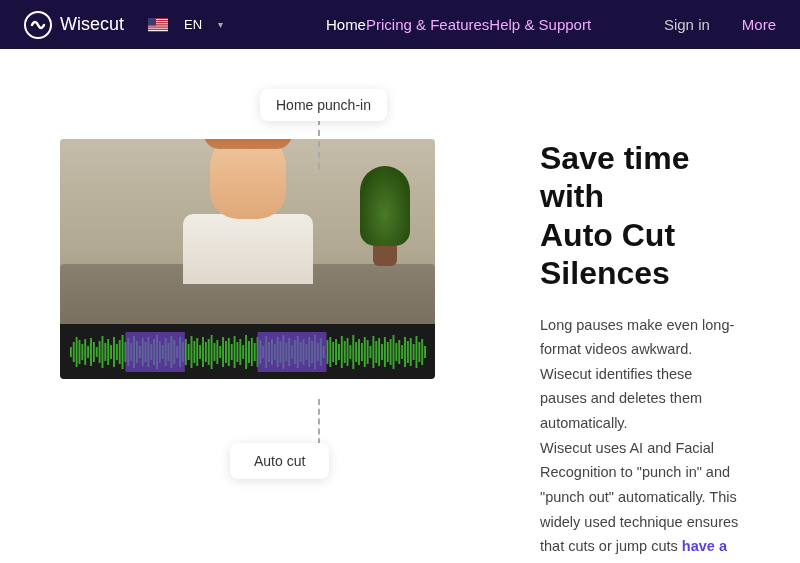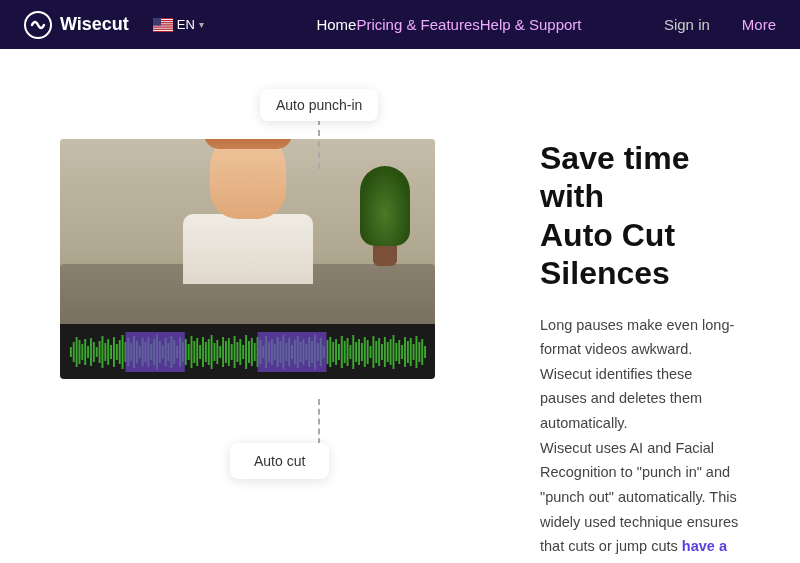--- a/index.html
+++ b/index.html
@@ -20,26 +20,26 @@
       gap: 8px;
       margin-right: 24px;
     }
     .nav-logo-icon {
       width: 28px;
       height: 28px;
     }
     .nav-logo-text {
       color: #fff;
       font-size: 18px;
-      font-weight: 700;
+      font-weight: 400;
     }
     .nav-lang {
       display: flex;
       align-items: center;
-      gap: 4px;
+      gap: 16px;
       color: #fff;
       font-size: 14px;
       margin-right: 20px;
       cursor: pointer;
     }
     .nav-links {
       display: flex;
       align-items: center;
       flex: 1;
       justify-content: center;
@@ -242,21 +242,21 @@
     <span class="nav-signin">Sign in</span>
     <a class="nav-link">More</a>
   </div>
 </nav>
 
 <div class="main">
 
   <div class="left-section">
 
     <div class="badge-top">
-      <span>Auto punch-in</span>
+      <span>Home punch-in</span>
     </div>
 
     <div class="dashed-line-top"></div>
 
     <div class="video-container">
 
       <div style="position:absolute;top:0;left:0;right:0;bottom:55px;background:linear-gradient(180deg,#c5bcaa 0%,#b0a890 60%,#9a9278 100%);">
 
         <div style="position:absolute;bottom:0;left:0;right:0;height:60px;background:linear-gradient(0deg,#7a7060 0%,#8a8070 100%);border-radius:4px 4px 0 0;"></div>
 

